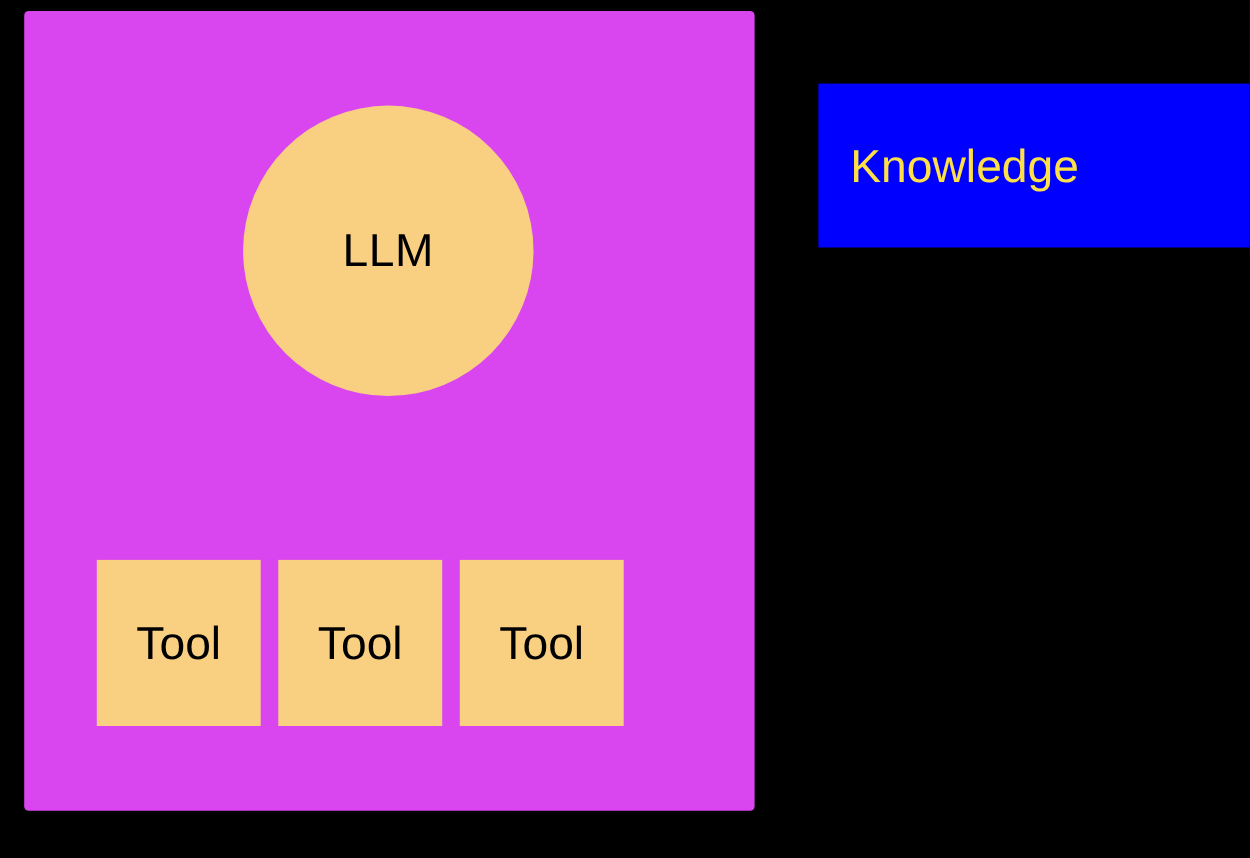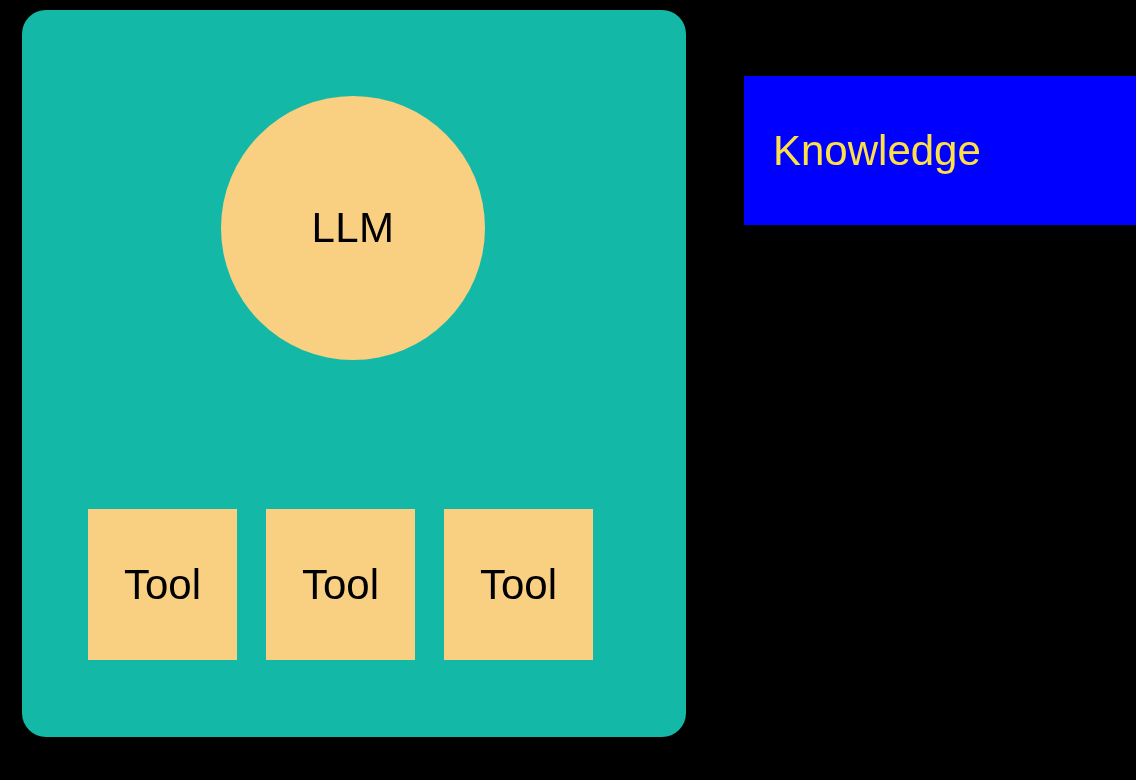--- a/index.html
+++ b/index.html
@@ -25,22 +25,22 @@
     background: #000000;
   }
 
   
   .agent-card {
     position: absolute;
     left: 22px;
     top: 10px;
     width: 664px;
     height: 727px;
-    background: #14b8a6;
-    border-radius: 24px;
+    background: #d946ef;
+    border-radius: 4px;
     box-shadow:
       0 0 0 0 rgba(0,0,0,0),
       10px 12px 16px 2px rgba(0,0,0,0.95),
       0 0 22px 6px rgba(0,0,0,0.55);
   }
 
   
   .llm-node {
     position: absolute;
     left: 199px;
@@ -63,21 +63,21 @@
 
   
   .tool-row {
     position: absolute;
     left: 66px;
     top: 499px;
     width: 530px;
     height: 151px;
     display: flex;
     flex-direction: row;
-    gap: 29px;
+    gap: 16px;
   }
   .tool-node {
     width: 149px;
     height: 151px;
     background: #F9CF82;
     display: flex;
     align-items: center;
     justify-content: center;
     border-radius: 0;
   }

